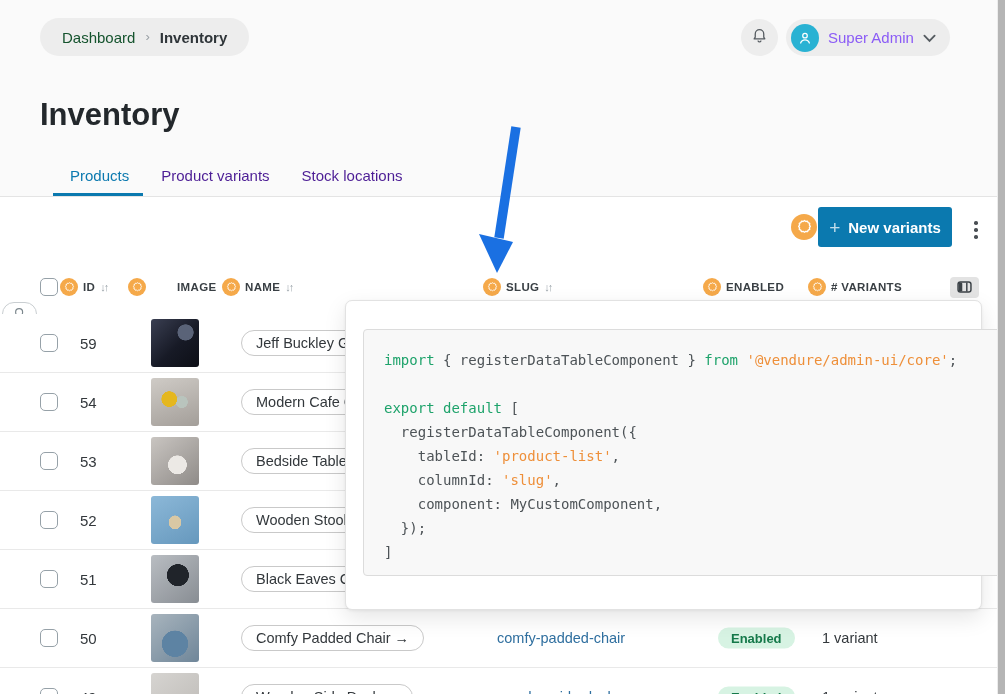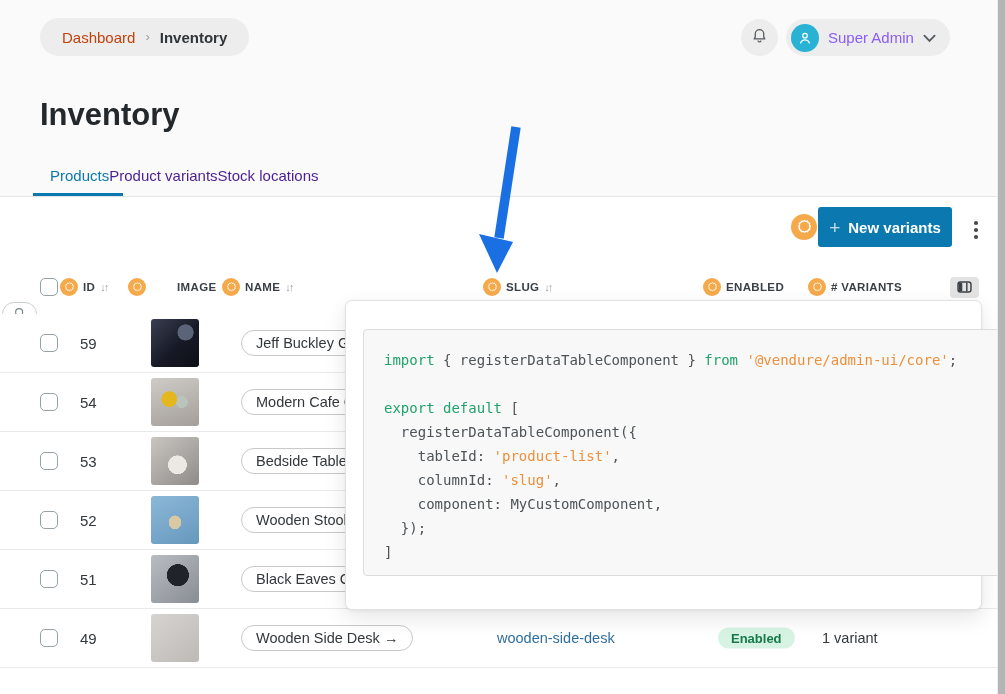--- a/index.html
+++ b/index.html
@@ -3,32 +3,32 @@
 <meta charset="utf-8">
 <style>
   html,body{margin:0;padding:0;}
   body{width:1005px;height:694px;position:relative;overflow:hidden;background:#ffffff;
        font-family:"Liberation Sans",sans-serif;color:#33383c;}
   
   .topstrip{position:absolute;left:0;top:0;width:1005px;height:196px;background:#fafafa;
             border-bottom:1px solid #e4e4e4;}
   .breadcrumb{position:absolute;left:40px;top:18px;height:38px;border-radius:19px;background:#ededed;
               display:flex;align-items:center;gap:10px;padding:0 22px;font-size:15px;}
-  .crumb{color:#c2410c;}
+  .crumb{color:#14532d;}
   .crumb-sep{color:#9aa0a5;font-size:13px;transform:translateY(-1px);}
   .crumb-current{color:#2f3539;font-weight:700;}
   .bell-btn{position:absolute;left:741px;top:19px;width:37px;height:37px;border-radius:50%;
             background:#ededed;display:flex;align-items:center;justify-content:center;}
   .user-pill{position:absolute;left:786px;top:19px;height:37px;border-radius:19px;background:#ededed;
              display:flex;align-items:center;gap:9px;padding:0 14px 0 5px;}
   .avatar{width:28px;height:28px;border-radius:50%;background:#29b2d3;display:flex;
           align-items:center;justify-content:center;}
   .user-name{font-size:15px;color:#8b5cf6;font-weight:500;}
   .page-title{position:absolute;left:40px;top:97px;font-size:31px;font-weight:700;color:#23282c;}
-  .tabs{position:absolute;left:50px;top:166px;display:flex;font-size:15px;}
+  .tabs{position:absolute;left:70px;top:166px;display:flex;gap:32px;font-size:15px;}
   .tab{position:relative;color:#4c1d95;font-weight:500;cursor:pointer;line-height:20px;}
   .tab.active{color:#0b79af;}
   .tab.active::after{content:"";position:absolute;left:-17px;right:-14px;top:27px;height:3px;background:#0b79af;}
   
   .ext-badge{border-radius:50%;background:#f5a94a;display:flex;align-items:center;justify-content:center;}
   .ext-badge.big{position:absolute;left:791px;top:214px;width:26px;height:26px;}
   .new-product-btn{position:absolute;left:818px;top:207px;width:134px;height:40px;background:#0b79af;
                    border:none;border-radius:3px;color:#fff;font-size:15px;font-weight:700;
                    display:flex;align-items:center;justify-content:center;gap:8px;cursor:pointer;
                    font-family:"Liberation Sans",sans-serif;}
@@ -266,20 +266,29 @@
   </div>
     <div class="trow">
     <div class="checkbox cb"></div>
     <span class="rid">51</span>
     <div class="thumb img-eaves"></div>
     <span class="name-pill">Black Eaves C</span>
 
   </div>
     <div class="trow">
     <div class="checkbox cb"></div>
+    <span class="rid">50</span>
+    <div class="thumb img-comfy"></div>
+    <span class="name-pill">Comfy Padded Chair →</span>
+    <span class="slug">comfy-padded-chair</span>
+    <span class="status-badge">Enabled</span>
+    <span class="variants">1 variant</span>
+  </div>
+    <div class="trow">
+    <div class="checkbox cb"></div>
     <span class="rid">49</span>
     <div class="thumb img-desk"></div>
     <span class="name-pill">Wooden Side Desk →</span>
     <span class="slug">wooden-side-desk</span>
     <span class="status-badge">Enabled</span>
     <span class="variants">1 variant</span>
   </div>
   </div>
 
 <div class="popup">

